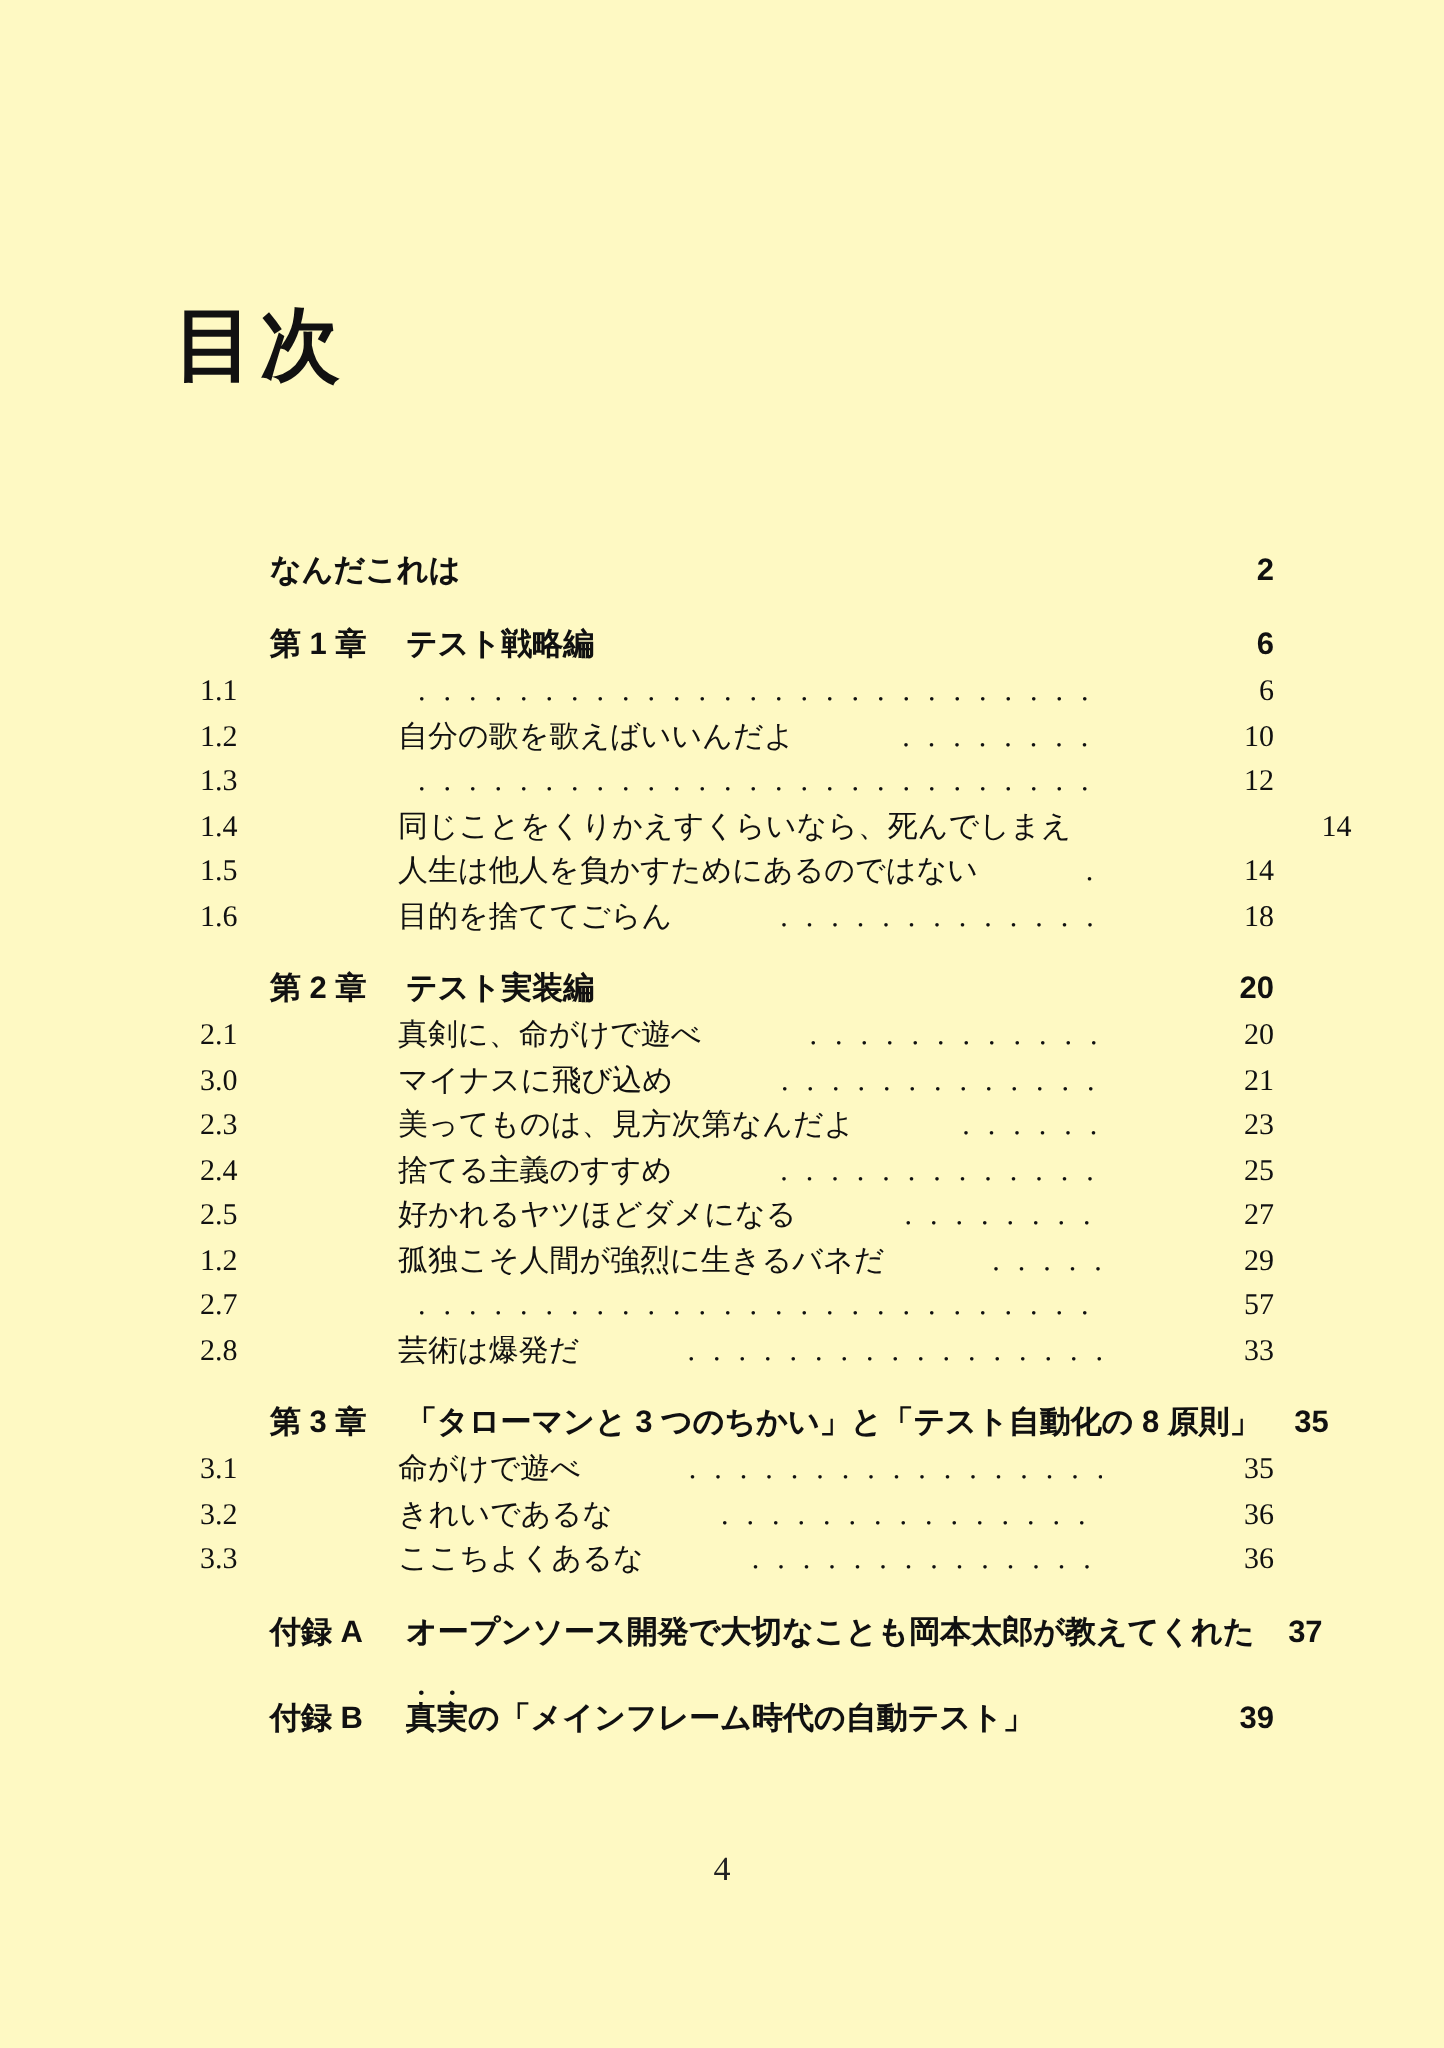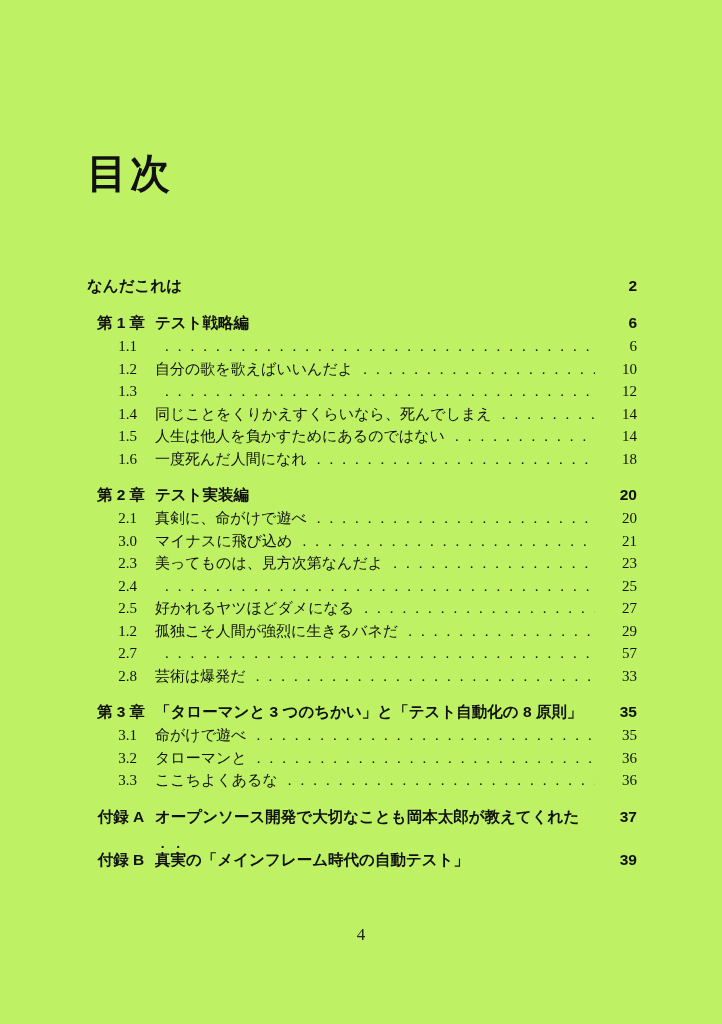--- a/index.html
+++ b/index.html
@@ -1,20 +1,20 @@
 <!DOCTYPE html>
 <html><head>
 <meta charset="utf-8">
 <style>
   html, body { margin: 0; padding: 0; background: #ffffff; }
   .page {
     position: relative;
     width: 722px;
     height: 1024px;
-    background: #bef264;
+    background: #fef9c3;
     color: #111111;
     font-family: "Liberation Sans", "DejaVu Sans", sans-serif;
     overflow: hidden;
   }
   h1.doc-title {
     position: absolute;
     left: 87px;
     top: 151px;
     margin: 0;
     font-size: 40px;
@@ -28,29 +28,31 @@
     top: 274px;
     width: 550px;
   }
   .row { display: flex; align-items: baseline; }
   .row.chapter {
     font-weight: 700;
     font-size: 15.5px;
     line-height: 24px;
     margin-top: 13px;
     font-family: "Liberation Sans", "DejaVu Sans", sans-serif;
+    margin-left: 48px;
   }
   .toc .row:first-child { margin-top: 0; }
   .row.section {
     font-family: "Liberation Serif", "DejaVu Serif", serif;
     font-size: 15px;
     line-height: 22.5px;
     font-weight: 400;
-  }
-  .label { flex: 0 0 68px; box-sizing: border-box; white-space: nowrap; text-align: center; }
+    gap: 44px;
+  }
+  .label { flex: 0 0 68px; box-sizing: border-box; white-space: nowrap; }
   .row.section .label { padding-left: 13px; }
   .entry-title { flex: 0 1 auto; white-space: nowrap; }
   .leader {
     flex: 1 1 0;
     min-width: 0;
     overflow: hidden;
     white-space: nowrap;
     text-align: right;
     letter-spacing: 9px;
     margin: 0 8px 0 10px;
@@ -115,21 +117,21 @@
         <span class="pagenum">14</span>
       </div>
       <div class="row section">
         <span class="label">1.5</span>
         <span class="entry-title">人生は他人を負かすためにあるのではない</span>
         <span class="leader">............................................................</span>
         <span class="pagenum">14</span>
       </div>
       <div class="row section">
         <span class="label">1.6</span>
-        <span class="entry-title">一度死んだ人間になれ</span>
+        <span class="entry-title">目的を捨ててごらん</span>
         <span class="leader">............................................................</span>
         <span class="pagenum">18</span>
       </div>
       <div class="row chapter">
         <span class="label">第 2 章</span>
         <span class="entry-title">テスト実装編</span>
         <span class="spacer"></span>
         <span class="pagenum">20</span>
       </div>
       <div class="row section">
@@ -145,20 +147,21 @@
         <span class="pagenum">21</span>
       </div>
       <div class="row section">
         <span class="label">2.3</span>
         <span class="entry-title">美ってものは、見方次第なんだよ</span>
         <span class="leader">............................................................</span>
         <span class="pagenum">23</span>
       </div>
       <div class="row section">
         <span class="label">2.4</span>
+        <span class="entry-title">捨てる主義のすすめ</span>
         <span class="leader">............................................................</span>
         <span class="pagenum">25</span>
       </div>
       <div class="row section">
         <span class="label">2.5</span>
         <span class="entry-title">好かれるヤツほどダメになる</span>
         <span class="leader">............................................................</span>
         <span class="pagenum">27</span>
       </div>
       <div class="row section">
@@ -185,21 +188,21 @@
         <span class="pagenum">35</span>
       </div>
       <div class="row section">
         <span class="label">3.1</span>
         <span class="entry-title">命がけで遊べ</span>
         <span class="leader">............................................................</span>
         <span class="pagenum">35</span>
       </div>
       <div class="row section">
         <span class="label">3.2</span>
-        <span class="entry-title">タローマンと</span>
+        <span class="entry-title">きれいであるな</span>
         <span class="leader">............................................................</span>
         <span class="pagenum">36</span>
       </div>
       <div class="row section">
         <span class="label">3.3</span>
         <span class="entry-title">ここちよくあるな</span>
         <span class="leader">............................................................</span>
         <span class="pagenum">36</span>
       </div>
       <div class="row chapter">

